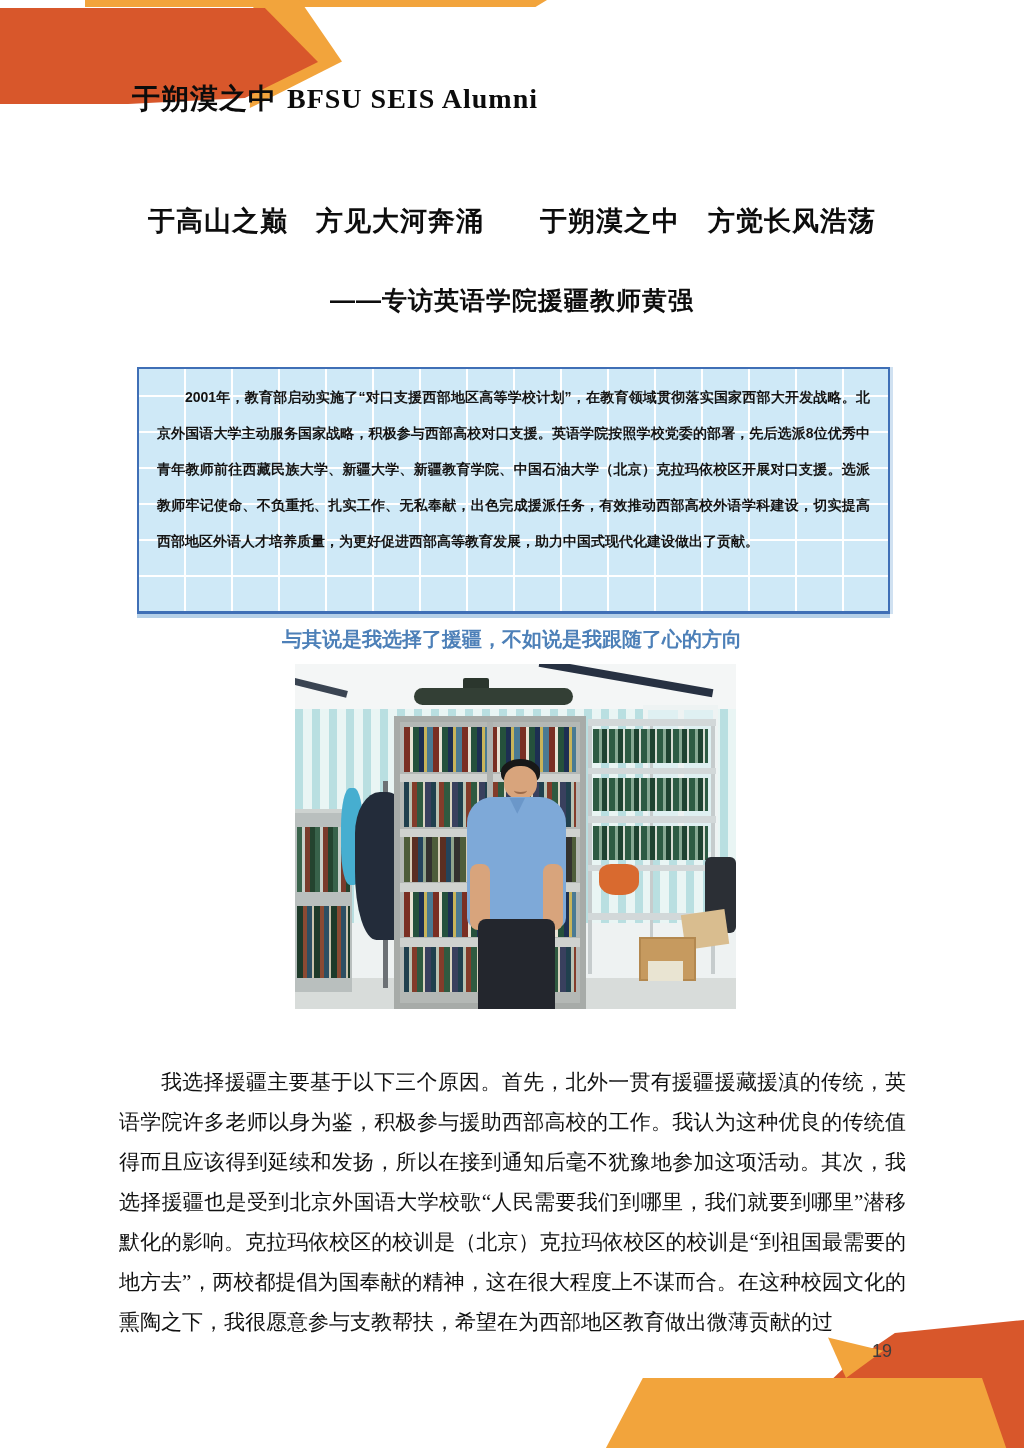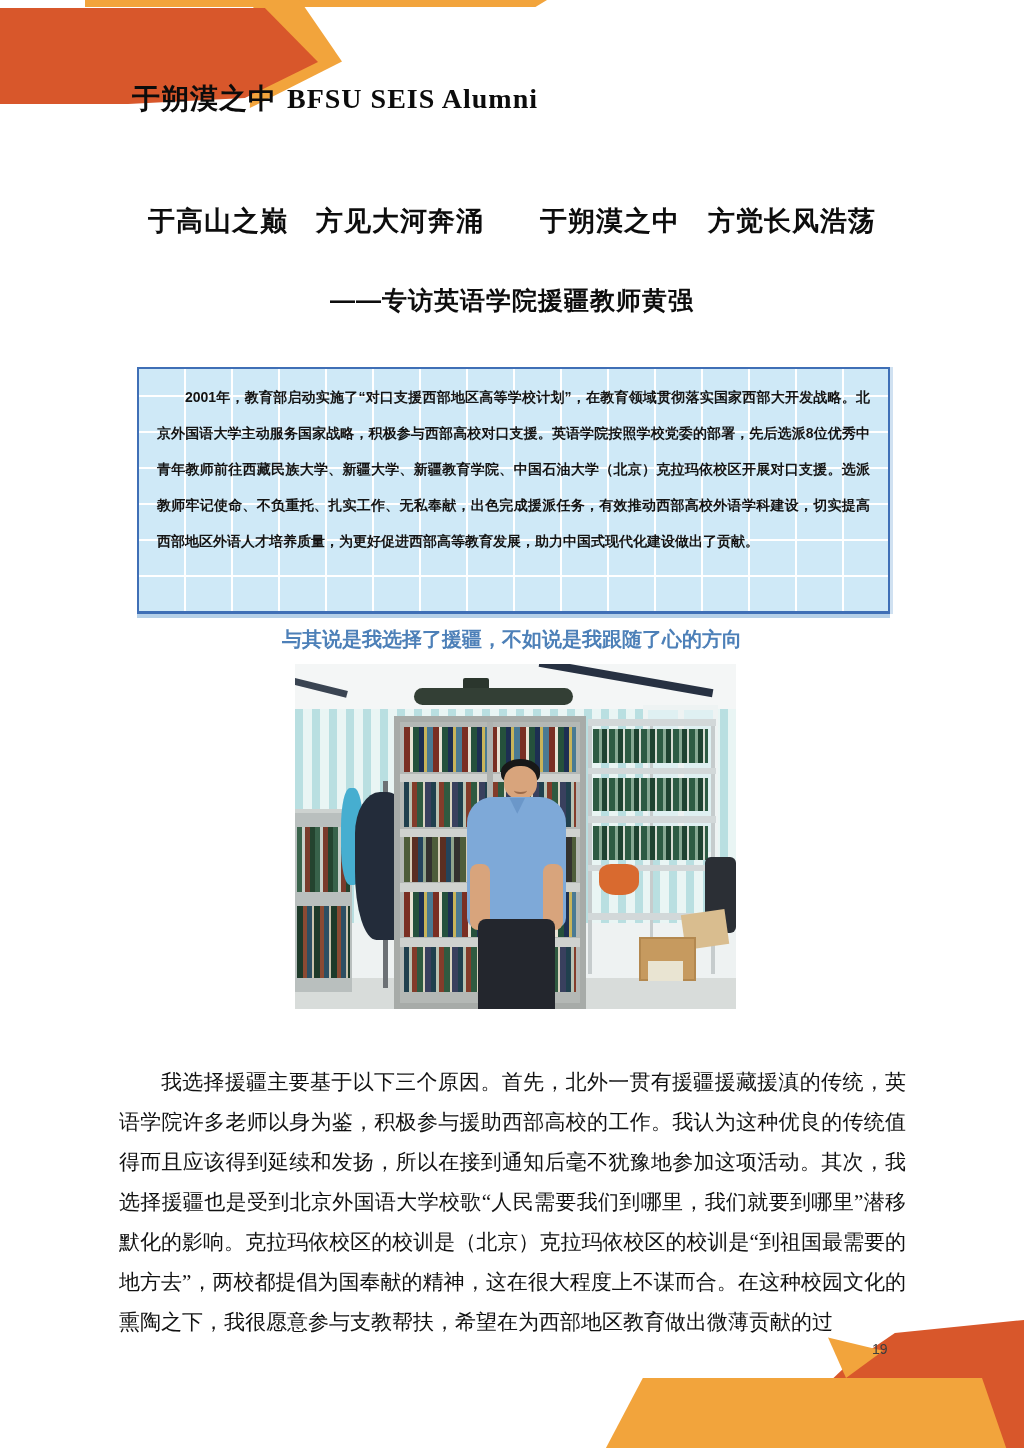--- a/index.html
+++ b/index.html
@@ -97,21 +97,21 @@
   .ph-bag{left:69%;top:58%;width:9%;height:9%;background:#d96a2f;border-radius:30% 30% 42% 42%;}
   .ph-chair{left:93%;top:56%;width:7%;height:22%;background:#2b2f35;border-radius:6px;}
   .ph-box1{left:78%;top:79%;width:13%;height:13%;background:#c69a5f;border:2px solid #b3884f;box-sizing:border-box;}
   .ph-box2{left:88%;top:72%;width:10%;height:10%;background:#d9bd8f;transform:rotate(-8deg);}
   .ph-papers{left:80%;top:86%;width:8%;height:6%;background:#e9e4d2;}
 
   
   .question{left:164px;top:1031px;font-size:20px;font-weight:bold;color:#2f5ba8;}
   .answer{left:119px;top:1062px;width:787px;margin:0;font-family:"Liberation Serif",serif;
     font-size:21px;line-height:40px;color:#111111;text-align:justify;text-indent:2em;}
-  .page-number{left:872px;top:1341px;font-size:14px;color:#3d3d3d;z-index:6;}
+  .page-number{left:872px;top:1341px;font-size:18px;color:#3d3d3d;z-index:6;}
 </style>
 </head>
 <body>
 
 <div class="page">
 
   <div class="abs amber deco-top-bar"></div>
   <div class="abs amber deco-amber-arrowhead"></div>
   <div class="abs amber deco-amber-line"></div>
   <div class="abs red deco-red-arrow"></div>

